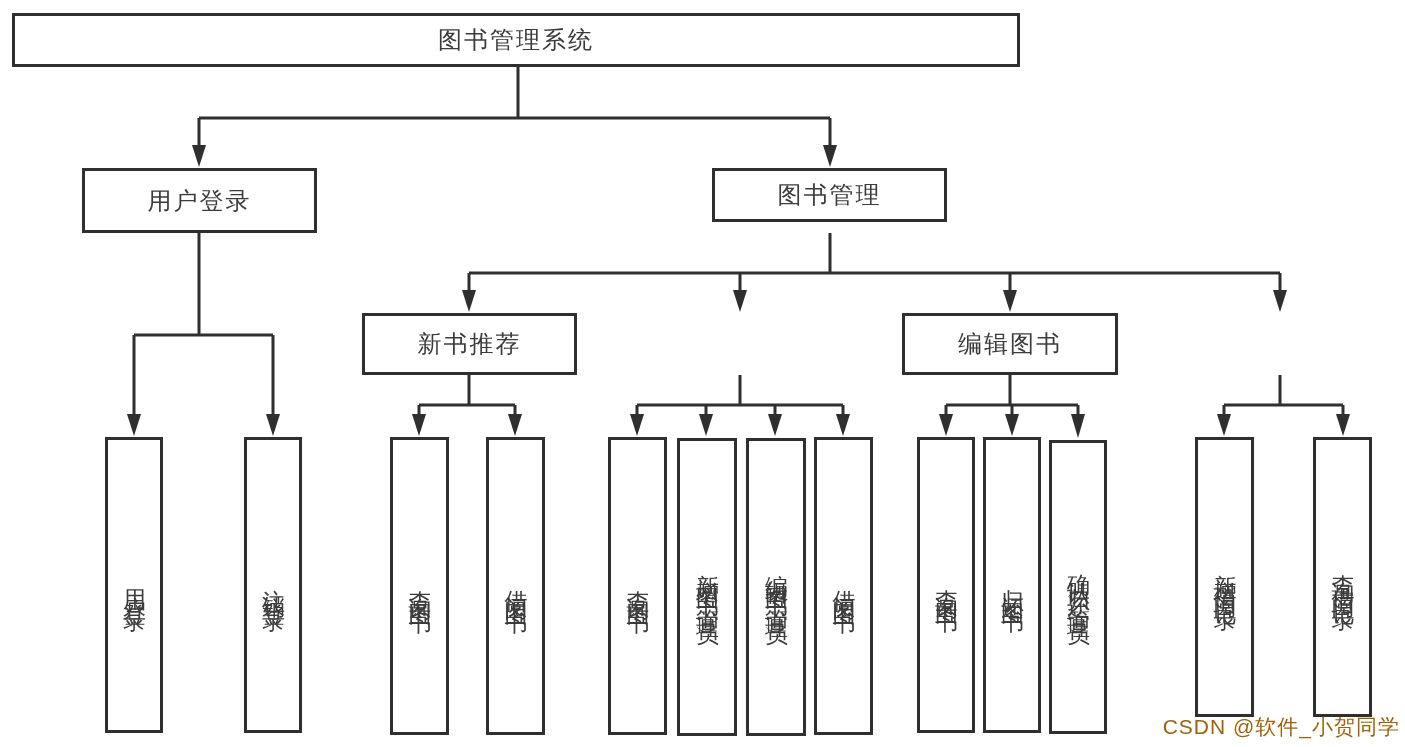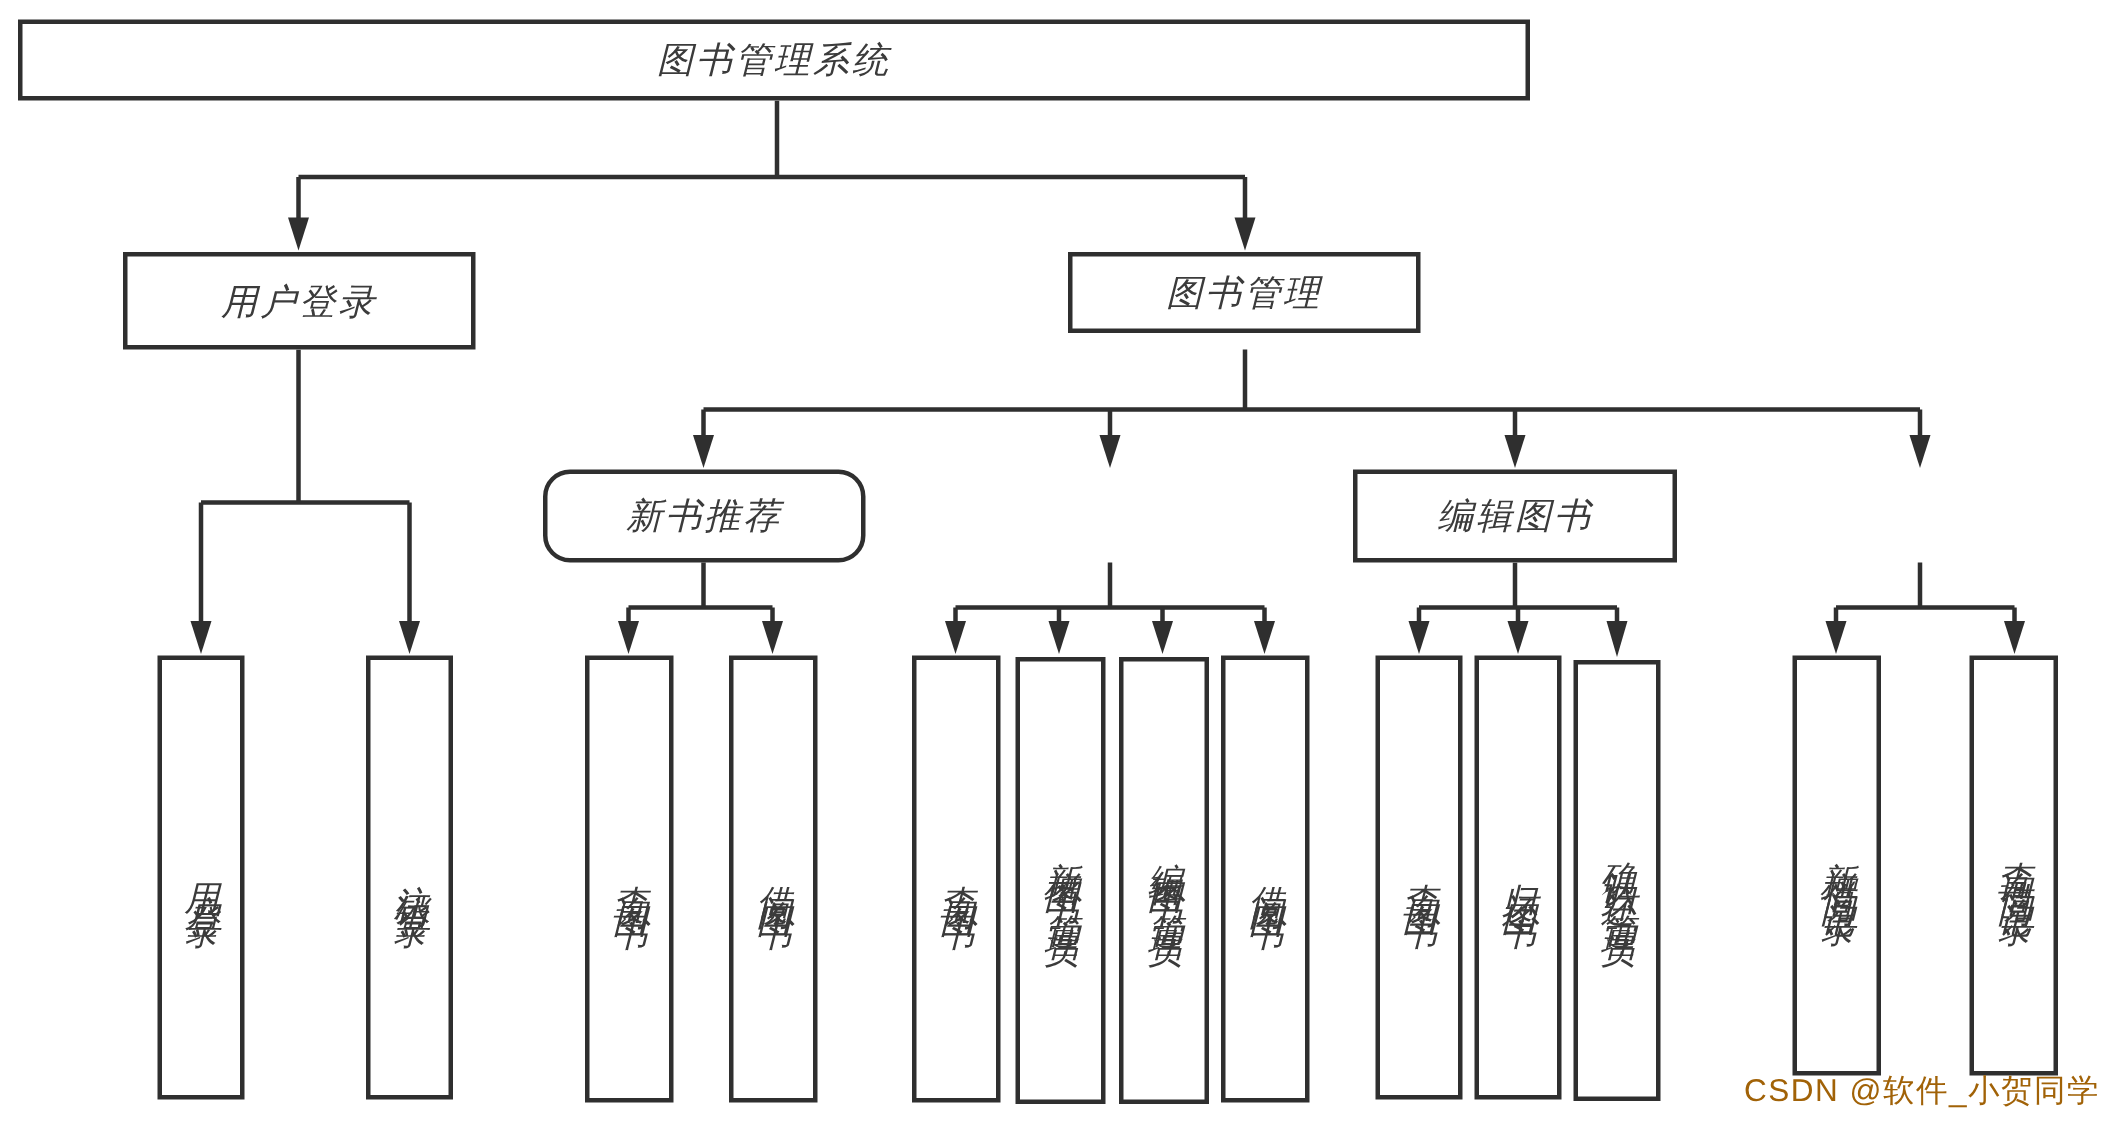--- a/index.html
+++ b/index.html
@@ -19,21 +19,20 @@
   .box {
     position: absolute;
     box-sizing: border-box;
     border: 3px solid #2f2f2f;
     background: #ffffff;
     color: #3b3b3b;
     display: flex;
     align-items: center;
     justify-content: center;
     text-align: center;
-    font-style: italic;
   }
   .h-box {
     font-size: 24px;
     letter-spacing: 2px;
     white-space: nowrap;
   }
   .v-box {
     writing-mode: vertical-rl;
     text-orientation: mixed;
     font-size: 23px;
@@ -93,21 +92,21 @@
       <polygon points="1217,414 1231,414 1224,436"></polygon>
       <polygon points="1336,414 1350,414 1343,436"></polygon>
     </g>
   </svg>
 
   <div class="box h-box" style="left:12px; top:13px; width:1008px; height:54px;">图书管理系统</div>
 
   <div class="box h-box" style="left:82px; top:168px; width:235px; height:65px;">用户登录</div>
   <div class="box h-box" style="left:712px; top:168px; width:235px; height:54px;">图书管理</div>
 
-  <div class="box h-box" style="left:362px; top:313px; width:215px; height:62px;border-radius:18px;">新书推荐</div>
+  <div class="box h-box" style="left:362px; top:313px; width:215px; height:62px;">新书推荐</div>
   <div class="box h-box" style="left:902px; top:313px; width:216px; height:62px;">编辑图书</div>
 
   <div class="box v-box" style="left:105px; top:437px; width:58px; height:296px;">用户登录</div>
   <div class="box v-box" style="left:244px; top:437px; width:58px; height:296px;">注销登录</div>
 
   <div class="box v-box" style="left:390px; top:437px; width:59px; height:298px;">查询图书</div>
   <div class="box v-box" style="left:486px; top:437px; width:59px; height:298px;">借阅图书</div>
 
   <div class="box v-box" style="left:608px; top:437px; width:59px; height:298px;">查询图书</div>
   <div class="box v-box" style="left:677px; top:438px; width:60px; height:298px;">新增图书（管理员）</div>

